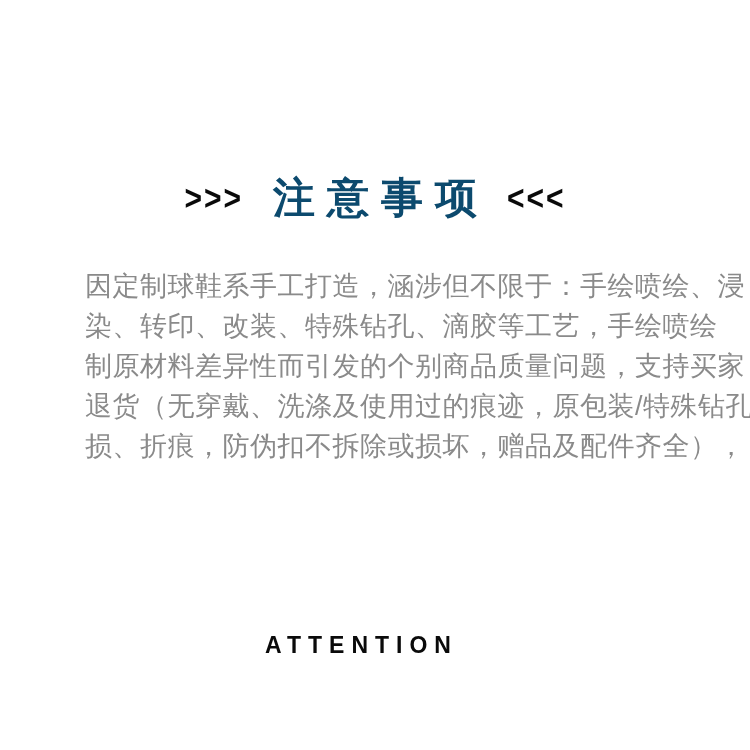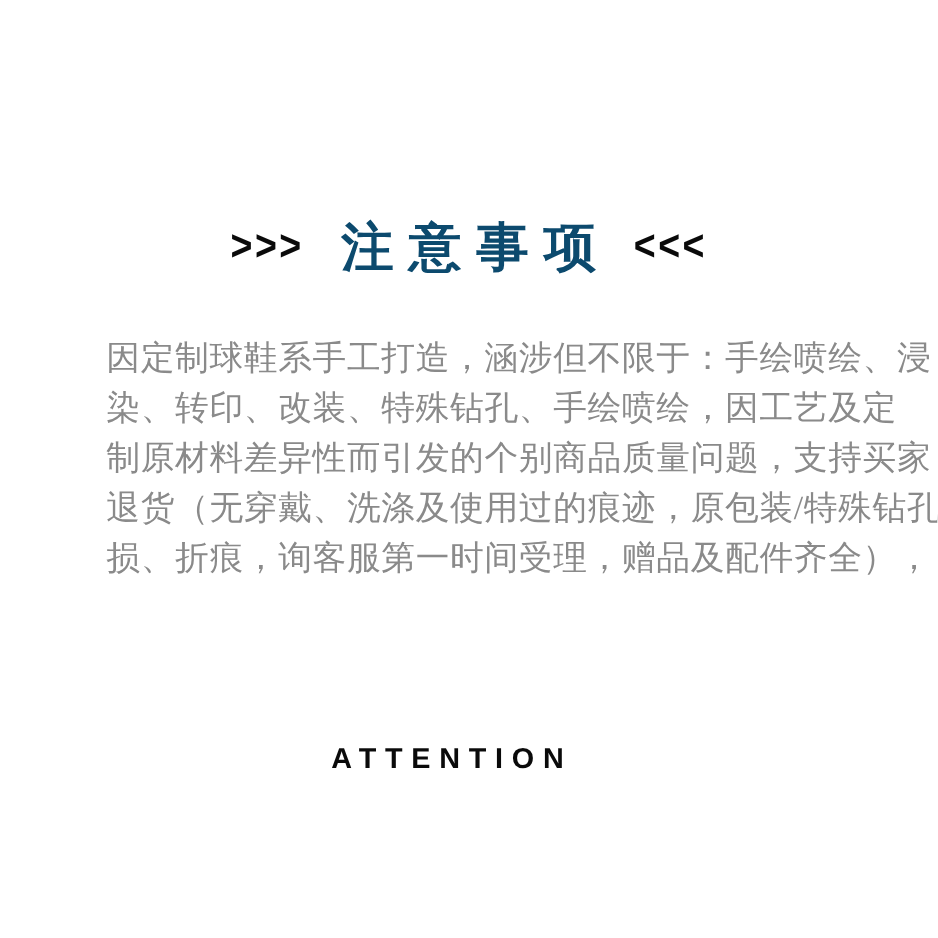--- a/index.html
+++ b/index.html
@@ -45,32 +45,31 @@
   }
   
   .body-block {
     position: absolute;
     top: 266px;
     left: 85px;
     width: 585px;
     color: #8a8a8a;
     font-size: 27px;
     font-weight: 400;
-    font-family: Liberation Serif, serif;
   }
   .body-line {
     height: 40px;
     line-height: 40px;
     white-space: nowrap;
     letter-spacing: 0.5px;
   }
   
   .footer-mark {
     position: absolute;
-    top: 593px;
+    top: 632px;
     left: 0;
     width: 716px;
     text-align: center;
     font-size: 23px;
     font-weight: 900;
     color: #0a0a0a;
     letter-spacing: 7px;
     text-indent: 7px;
     line-height: 1.2;
   }
@@ -81,21 +80,21 @@
 <div class="canvas">
 
   <div class="title-row">
     <span class="title-arrows">&gt;&gt;&gt;</span>
     <span class="title-text">注意事项</span>
     <span class="title-arrows">&lt;&lt;&lt;</span>
   </div>
 
   <div class="body-block">
     <div class="body-line">因定制球鞋系手工打造，涵涉但不限于：手绘喷绘、浸</div>
-    <div class="body-line">染、转印、改装、特殊钻孔、手绘喷绘，因工艺及定</div>
+    <div class="body-line">染、转印、改装、特殊钻孔、滴胶等工艺，手绘喷绘</div>
     <div class="body-line">制原材料差异性而引发的个别商品质量问题，支持买家</div>
     <div class="body-line">退货（无穿戴、洗涤及使用过的痕迹，原包装/特殊钻孔</div>
-    <div class="body-line">损、折痕，询客服第一时间受理，赠品及配件齐全），</div>
+    <div class="body-line">损、折痕，防伪扣不拆除或损坏，赠品及配件齐全），</div>
   </div>
 
   <div class="footer-mark">ATTENTION</div>
 
 </div>
 
 </body></html>

